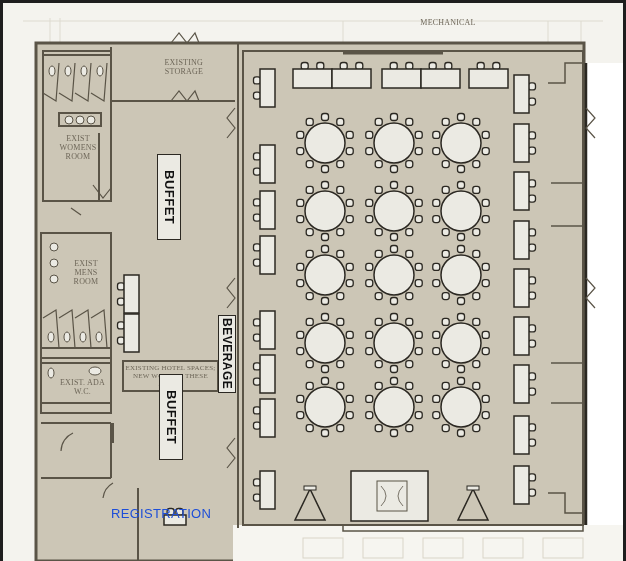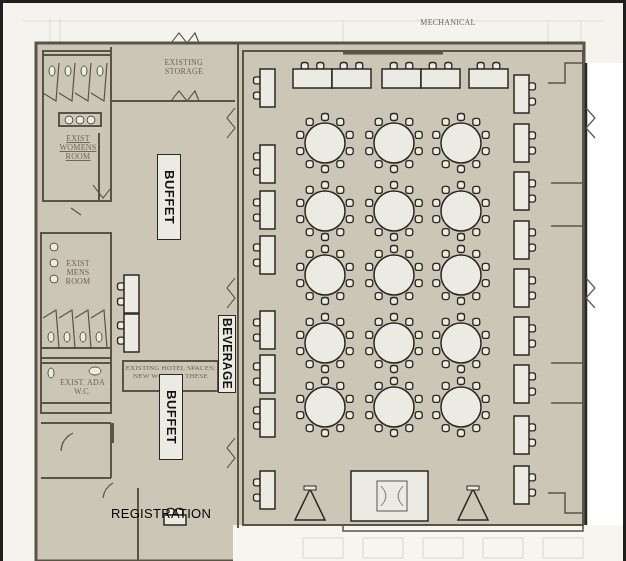--- a/index.html
+++ b/index.html
@@ -2,21 +2,21 @@
 <html><head>
 <meta charset="utf-8">
 <style>
   html,body{margin:0;padding:0;}
   body{width:626px;height:561px;background:#1e1e1e;overflow:hidden;position:relative;font-family:"Liberation Serif",serif;}
   .sheet{position:absolute;left:3px;top:3px;width:620px;height:558px;background:#f4f3ee;overflow:hidden;}
   svg{position:absolute;left:0;top:0;}
   .lbl{position:absolute;color:#6e6759;font-size:8px;line-height:9px;text-align:center;font-family:"Liberation Serif",serif;letter-spacing:0.2px;}
   .vlabel{position:absolute;background:#ebeae3;border:1.5px solid #2b2822;box-sizing:border-box;display:flex;align-items:center;justify-content:center;}
   .vlabel span{writing-mode:vertical-rl;font-family:"Liberation Sans",sans-serif;font-size:13px;font-weight:bold;color:#111;letter-spacing:0.5px;}
-  .reg{position:absolute;font-family:"Liberation Sans",sans-serif;font-size:13px;color:#000000;letter-spacing:0.3px;}
+  .reg{position:absolute;font-family:"Liberation Sans",sans-serif;font-size:13px;color:#1d4ed8;letter-spacing:0.3px;}
 </style>
 </head>
 <body>
 
 <div class="sheet">
 <svg width="620" height="558" viewBox="0 0 620 558">
 
   <g stroke="#dedbd0" stroke-width="1" fill="none">
     <line x1="47" y1="15" x2="47" y2="40"></line>
         <line x1="57" y1="15" x2="57" y2="40"></line>
@@ -366,22 +366,22 @@
         <rect x="114.5" y="334.1" width="7" height="7" rx="2.5" fill="#ebeae3" stroke="#2b2822" stroke-width="1.3"></rect>
         <rect x="121" y="311" width="15" height="38" fill="#ebeae3" stroke="#2b2822" stroke-width="1.5"></rect>
         <rect x="164.1" y="505.5" width="7" height="7" rx="2.5" fill="#ebeae3" stroke="#2b2822" stroke-width="1.3"></rect>
         <rect x="172.9" y="505.5" width="7" height="7" rx="2.5" fill="#ebeae3" stroke="#2b2822" stroke-width="1.3"></rect>
         <rect x="161" y="512" width="22" height="10" fill="#ebeae3" stroke="#2b2822" stroke-width="1.5"></rect>
       </g>
 </svg>
 
   <div class="lbl" style="left:395px;top:15px;width:100px;">MECHANICAL</div>
   <div class="lbl" style="left:145px;top:55px;width:55px;text-align:right;">EXISTING STORAGE</div>
-  <div class="lbl" style="left:52px;top:131px;width:46px;text-decoration:underline;">EXIST WOMENS ROOM</div>
-  <div class="lbl" style="left:56px;top:256px;width:38px;">EXIST MENS ROOM</div>
+  <div class="lbl" style="left:52px;top:131px;width:46px;">EXIST WOMENS ROOM</div>
+  <div class="lbl" style="left:64px;top:256px;width:38px;">EXIST MENS ROOM</div>
   <div class="lbl" style="left:52px;top:375px;width:55px;">EXIST. ADA W.C.</div>
   <div class="lbl" style="left:120px;top:361px;width:95px;font-size:7px;line-height:8px;">EXISTING HOTEL SPACES; NEW WORK IN THESE AREAS</div>
 
   <div class="vlabel" style="left:154px;top:151px;width:24px;height:86px;">
       <span>BUFFET</span>
     </div>
   <div class="vlabel" style="left:156px;top:371px;width:24px;height:86px;">
       <span>BUFFET</span>
     </div>
   <div class="vlabel" style="left:215px;top:312px;width:18px;height:78px;">

